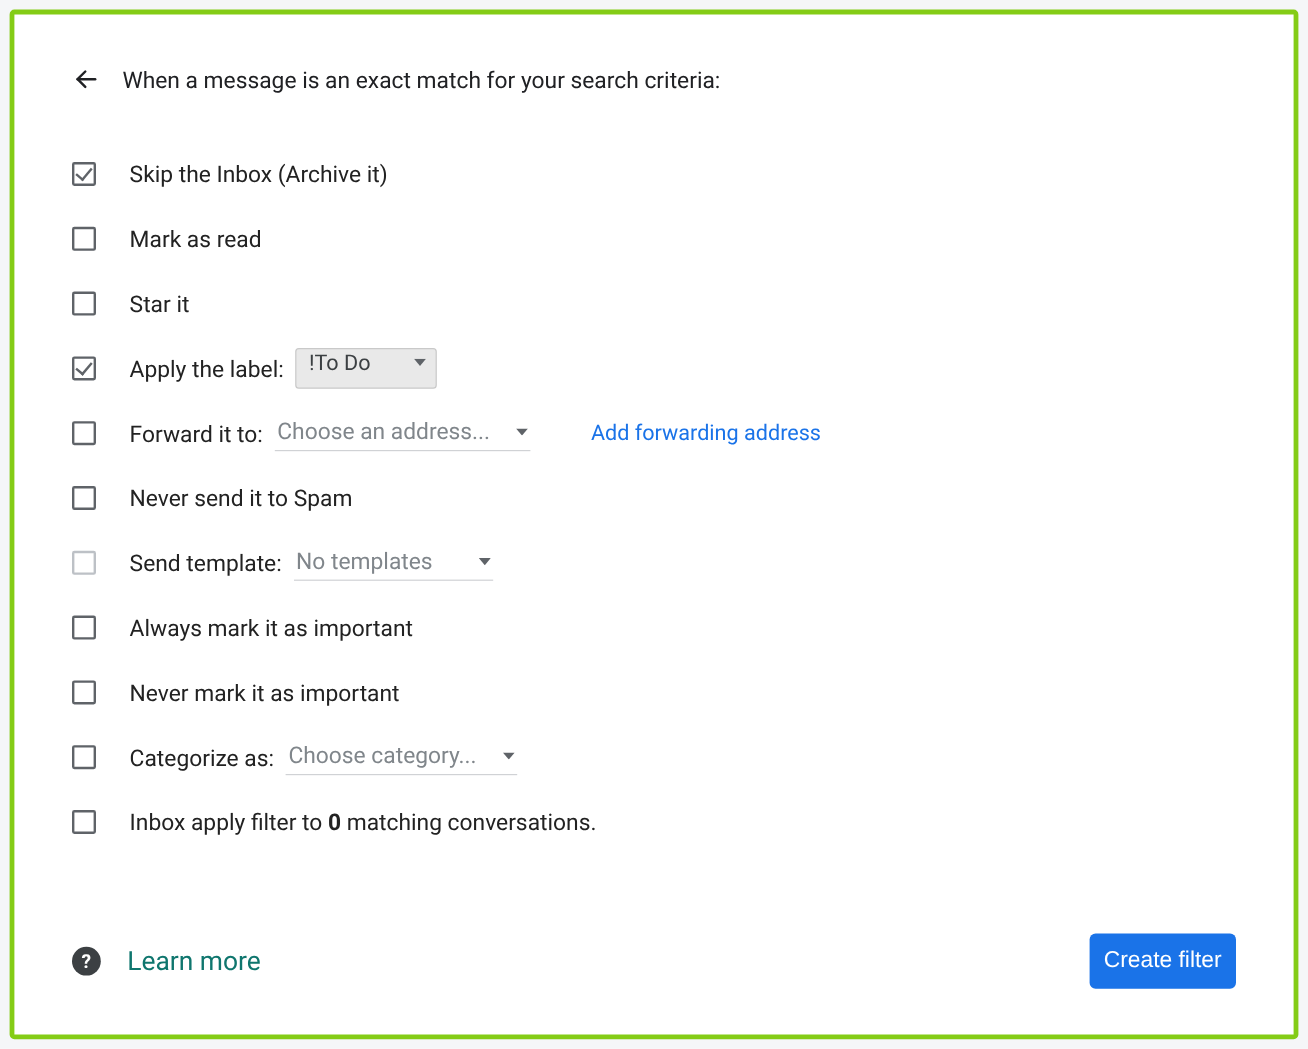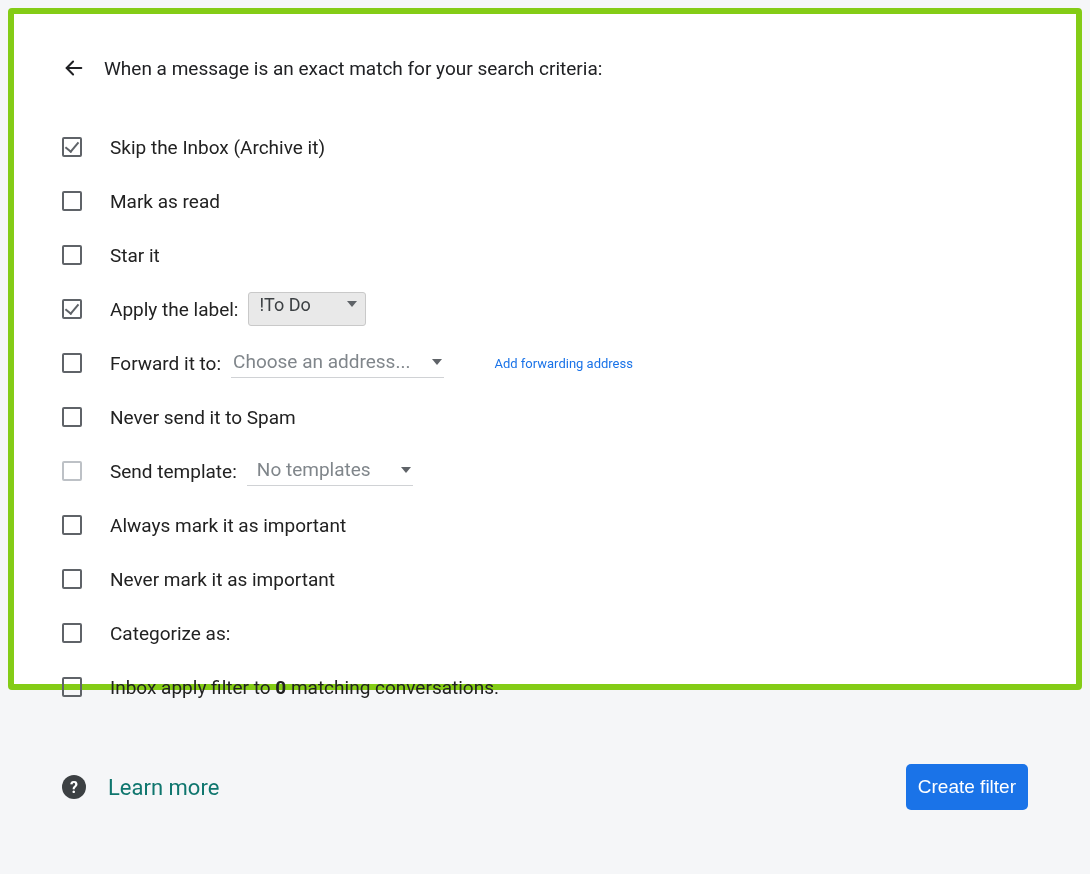--- a/index.html
+++ b/index.html
@@ -5,24 +5,24 @@
     * { box-sizing: border-box; margin: 0; padding: 0; }
     body {
       font-family: 'Google Sans', Roboto, Arial, sans-serif;
       background: #f5f6f8;
       padding: 8px;
       width: 1090px;
       height: 874px;
     }
     .panel {
       background: #fff;
-      border: 6px solid #84cc16;
+      border: 4px solid #84cc16;
       border-radius: 4px;
       width: 100%;
-      height: 682px;
+      height: 858px;
       padding: 42px 48px 38px 48px;
       display: flex;
       flex-direction: column;
       position: relative;
     }
     .header {
       display: flex;
       align-items: center;
       gap: 18px;
       margin-bottom: 40px;
@@ -37,21 +37,20 @@
       font-size: 19px;
       color: #202124;
       font-weight: 400;
     }
     .options { flex: 1; }
     .row {
       display: flex;
       align-items: center;
       min-height: 54px;
       gap: 28px;
-      text-align: center;
     }
     .chk {
       width: 20px; height: 20px;
       border: 2px solid #5f6368;
       border-radius: 2px;
       position: relative;
       cursor: pointer;
       flex: none;
     }
     .chk.disabled { border-color: #bdc1c6; cursor: default; }
@@ -95,21 +94,21 @@
       cursor: pointer;
     }
     .select-underline .val {
       font-size: 19px;
       color: #80868b;
     }
     .caret { color: #5f6368; }
     .caret svg { display: block; }
     .link {
       color: #1a73e8;
-      font-size: 13px;
+      font-size: 18px;
       cursor: pointer;
       margin-left: 40px;
     }
     .bold { font-weight: 700; }
     .footer {
       display: flex;
       align-items: center;
       justify-content: space-between;
       margin-top: 50px;
     }
@@ -229,20 +228,28 @@
 
     <div class="row">
       <div class="chk"></div>
       <div class="lbl">Never mark it as important</div>
     </div>
 
     <div class="row">
       <div class="chk"></div>
       <div class="lbl-wrap">
         <span class="lbl">Categorize as:</span>
+        <span class="select-underline">
+          <span class="val">Choose category...</span>
+          <span class="caret">
+              <svg width="10" height="6" viewBox="0 0 10 6">
+                <path d="M0 0 L10 0 L5 6 Z" fill="#5f6368"></path>
+              </svg>
+            </span>
+        </span>
       </div>
     </div>
 
     <div class="row">
       <div class="chk"></div>
       <div class="lbl">
         <span>Inbox apply filter to </span><span class="bold">0</span><span> matching conversations.</span>
       </div>
     </div>
 

